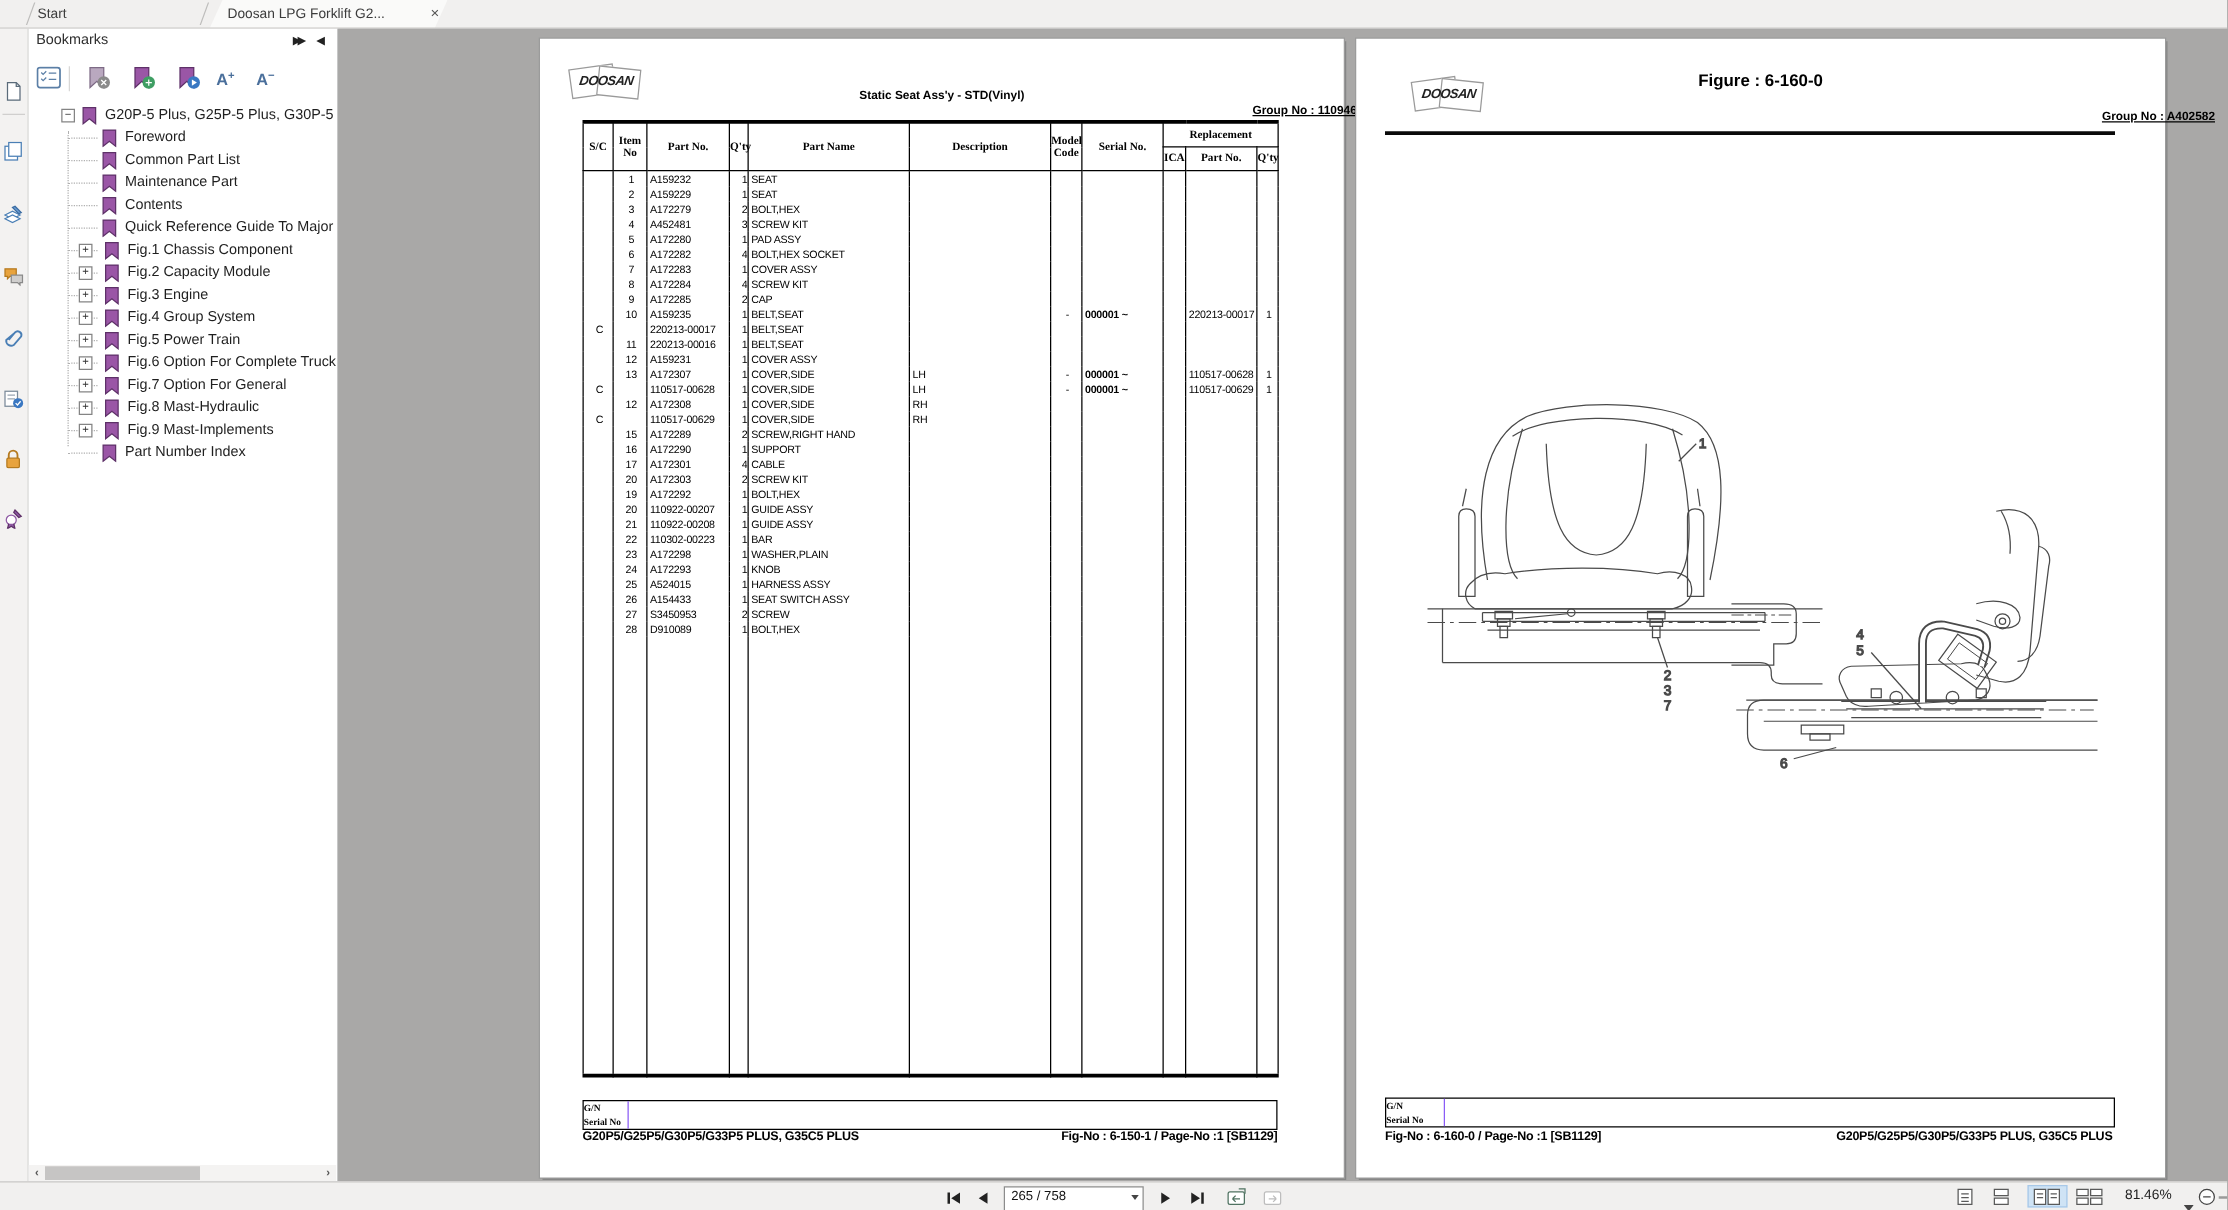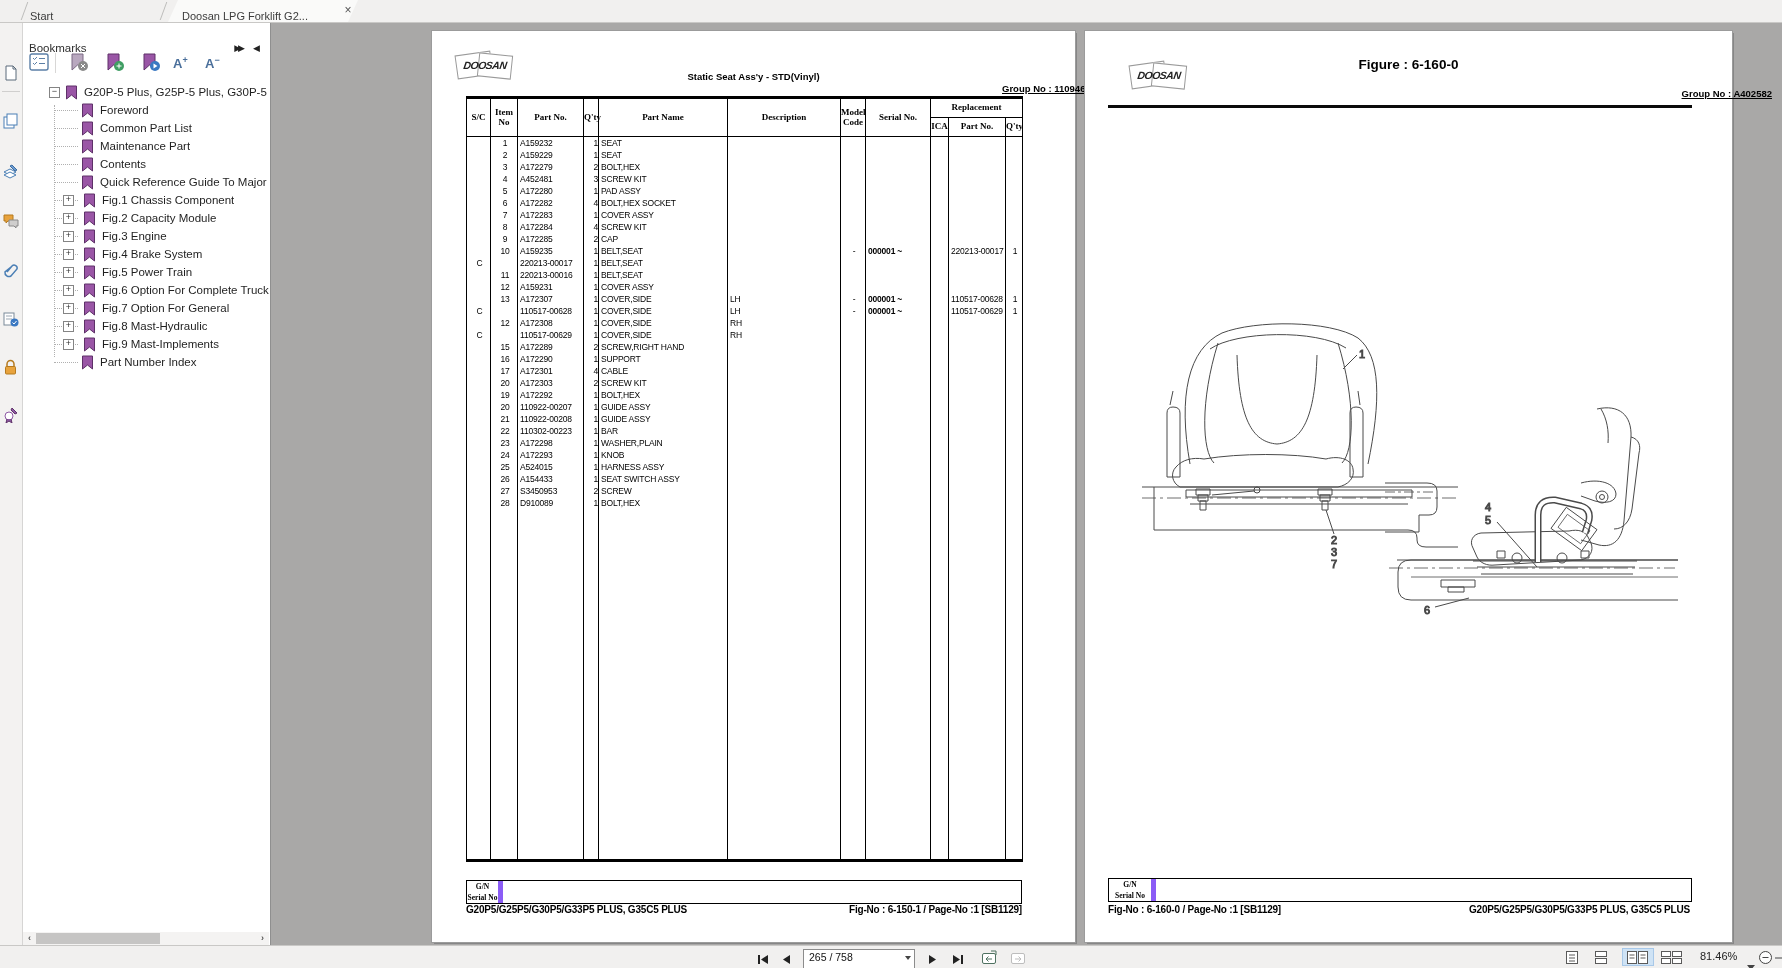--- a/index.html
+++ b/index.html
@@ -1,31 +1,31 @@
 <!DOCTYPE html>
 <html><head>
 <meta charset="utf-8">
 <style>
   html,body{margin:0;padding:0;background:#888;}
   .app{position:relative;width:1782px;height:968px;background:#f1f0ef;overflow:hidden;
        font-family:"Liberation Sans",sans-serif;-webkit-font-smoothing:antialiased;}
   
   .tabbar{position:absolute;left:0;top:0;width:1782px;height:22px;background:#f1f0ef;border-bottom:1px solid #c9c8c6;}
-  .tab{position:absolute;top:0;height:22px;display:flex;align-items:flex-end;font-size:11px;color:#3c3c3c;}
+  .tab{position:absolute;top:0;height:22px;display:flex;align-items:center;font-size:11px;color:#3c3c3c;}
   .tab.start{left:30px;width:120px;}
   .tab.doc{left:168px;width:190px;background:#fafaf9;clip-path:polygon(10px 0,100% 0,calc(100% - 10px) 100%,0 100%);padding-left:14px;box-sizing:border-box;}
   .tabsep{position:absolute;top:2px;width:1px;height:18px;background:#bdbcbb;transform:skewX(-20deg);}
   .tabclose{position:absolute;left:341px;top:4px;width:14px;height:14px;font-size:12px;line-height:13px;text-align:center;color:#555;cursor:pointer;}
   
   .strip{position:absolute;left:0;top:23px;width:22px;height:922px;background:#f3f2f1;border-right:1px solid #d6d5d4;}
   .strip .ic{position:absolute;left:3px;width:16px;height:16px;}
   .strip .divider{position:absolute;left:2px;width:18px;height:1px;background:#d0cfce;}
   
   .panel{position:absolute;left:23px;top:23px;width:247px;height:922px;background:#fff;border-right:1px solid #8f8f8f;}
-  .panel-header{position:absolute;left:0;top:16px;width:100%;height:20px;}
+  .panel-header{position:absolute;left:0;top:0;width:100%;height:20px;}
   .panel-title{position:absolute;left:6px;top:3px;font-size:11.5px;color:#2e2e2e;}
   .ph-ic{position:absolute;top:4px;font-size:9px;color:#222;cursor:pointer;}
   .panel-toolbar{position:absolute;left:0;top:26px;width:100%;height:30px;}
   .pt-ic{position:absolute;top:2px;cursor:pointer;}
   .pt-div{position:absolute;left:32px;top:4px;width:1px;height:20px;background:#d8d7d6;}
   .atxt{font-weight:bold;color:#4a6f9b;font-size:13px;}
   .atxt sup{font-size:9px;}
   .tree{position:absolute;left:0;top:60px;width:100%;height:860px;overflow:hidden;}
   .trow{position:relative;height:18px;line-height:18px;white-space:nowrap;overflow:hidden;font-size:11.5px;color:#1f1f1f;cursor:pointer;display:flex;align-items:center;}
   .trow.l0{padding-left:26px;}
@@ -61,21 +61,21 @@
     border-top:3px solid #000;border-bottom:3px solid #000;}
   table.parts th{border:1px solid #000;font-family:"Liberation Serif",serif;font-size:9px;font-weight:bold;line-height:1.1;padding:0;text-align:center;}
   table.parts td{border-left:1px solid #000;border-right:1px solid #000;font-size:8.5px;letter-spacing:-0.2px;padding:0 0 0 2px;white-space:nowrap;overflow:hidden;height:12px;line-height:12px;color:#000;}
   tr.hrow1{height:20px;}tr.hrow2{height:19px;}
   td.c{text-align:center;padding:0;}
   td.r{text-align:right;padding:0 1px 0 0;}
   td.serial{font-size:6.5px;font-weight:bold;padding-left:5px;}
   tr.filler td{height:auto;}
   
   .gnbox{position:absolute;border:1px solid #000;height:22px;display:flex;}
-  .gncell{width:36px;border-right:5px solid #8b5cf6;font-family:"Liberation Serif",serif;font-size:7.5px;font-weight:bold;text-align:center;line-height:1.4;padding-top:1px;box-sizing:border-box;}
+  .gncell{width:36px;border-right:1px solid #8b5cf6;font-family:"Liberation Serif",serif;font-size:7.5px;font-weight:bold;line-height:1.4;padding-top:1px;box-sizing:border-box;}
   .pfoot{position:absolute;font-size:10px;font-weight:bold;color:#000;letter-spacing:-0.2px;}
   
   .draw{position:absolute;}
   .draw path,.draw line,.draw rect,.draw circle,.draw ellipse{vector-effect:non-scaling-stroke;}
   .draw text{font-family:"Liberation Sans",sans-serif;font-size:11px;fill:#2e2e2e;}
   
   .statusbar{position:absolute;left:0;top:945px;width:1782px;height:23px;background:#f1f0ef;border-top:1px solid #c9c8c6;}
   .sb-ic{position:absolute;top:4px;cursor:pointer;}
   .pagebox{position:absolute;left:803px;top:3px;width:112px;height:28px;background:#fff;border:1px solid #8c8c8c;font-size:10.5px;color:#111;line-height:15px;padding-left:5px;box-sizing:border-box;cursor:text;}
   .pagecaret{position:absolute;right:3px;top:6px;width:0;height:0;border-left:3.5px solid transparent;border-right:3.5px solid transparent;border-top:4px solid #444;}
@@ -260,21 +260,21 @@
         <svg class="bmglyph" width="13" height="15">
             <path d="M1.5,1 h10 v13 l-5,-4 l-5,4 z" fill="#9a56a6" stroke="#5e3168"></path>
           </svg>
         <span class="lbl">Fig.3 Engine</span>
       </div>
         <div class="trow l1 hasexp">
         <span class="exp">+</span>
         <svg class="bmglyph" width="13" height="15">
             <path d="M1.5,1 h10 v13 l-5,-4 l-5,4 z" fill="#9a56a6" stroke="#5e3168"></path>
           </svg>
-        <span class="lbl">Fig.4 Brake System</span>
+        <span class="lbl">Fig.4 Group System</span>
       </div>
         <div class="trow l1 hasexp">
         <span class="exp">+</span>
         <svg class="bmglyph" width="13" height="15">
             <path d="M1.5,1 h10 v13 l-5,-4 l-5,4 z" fill="#9a56a6" stroke="#5e3168"></path>
           </svg>
         <span class="lbl">Fig.5 Power Train</span>
       </div>
         <div class="trow l1 hasexp">
         <span class="exp">+</span>

